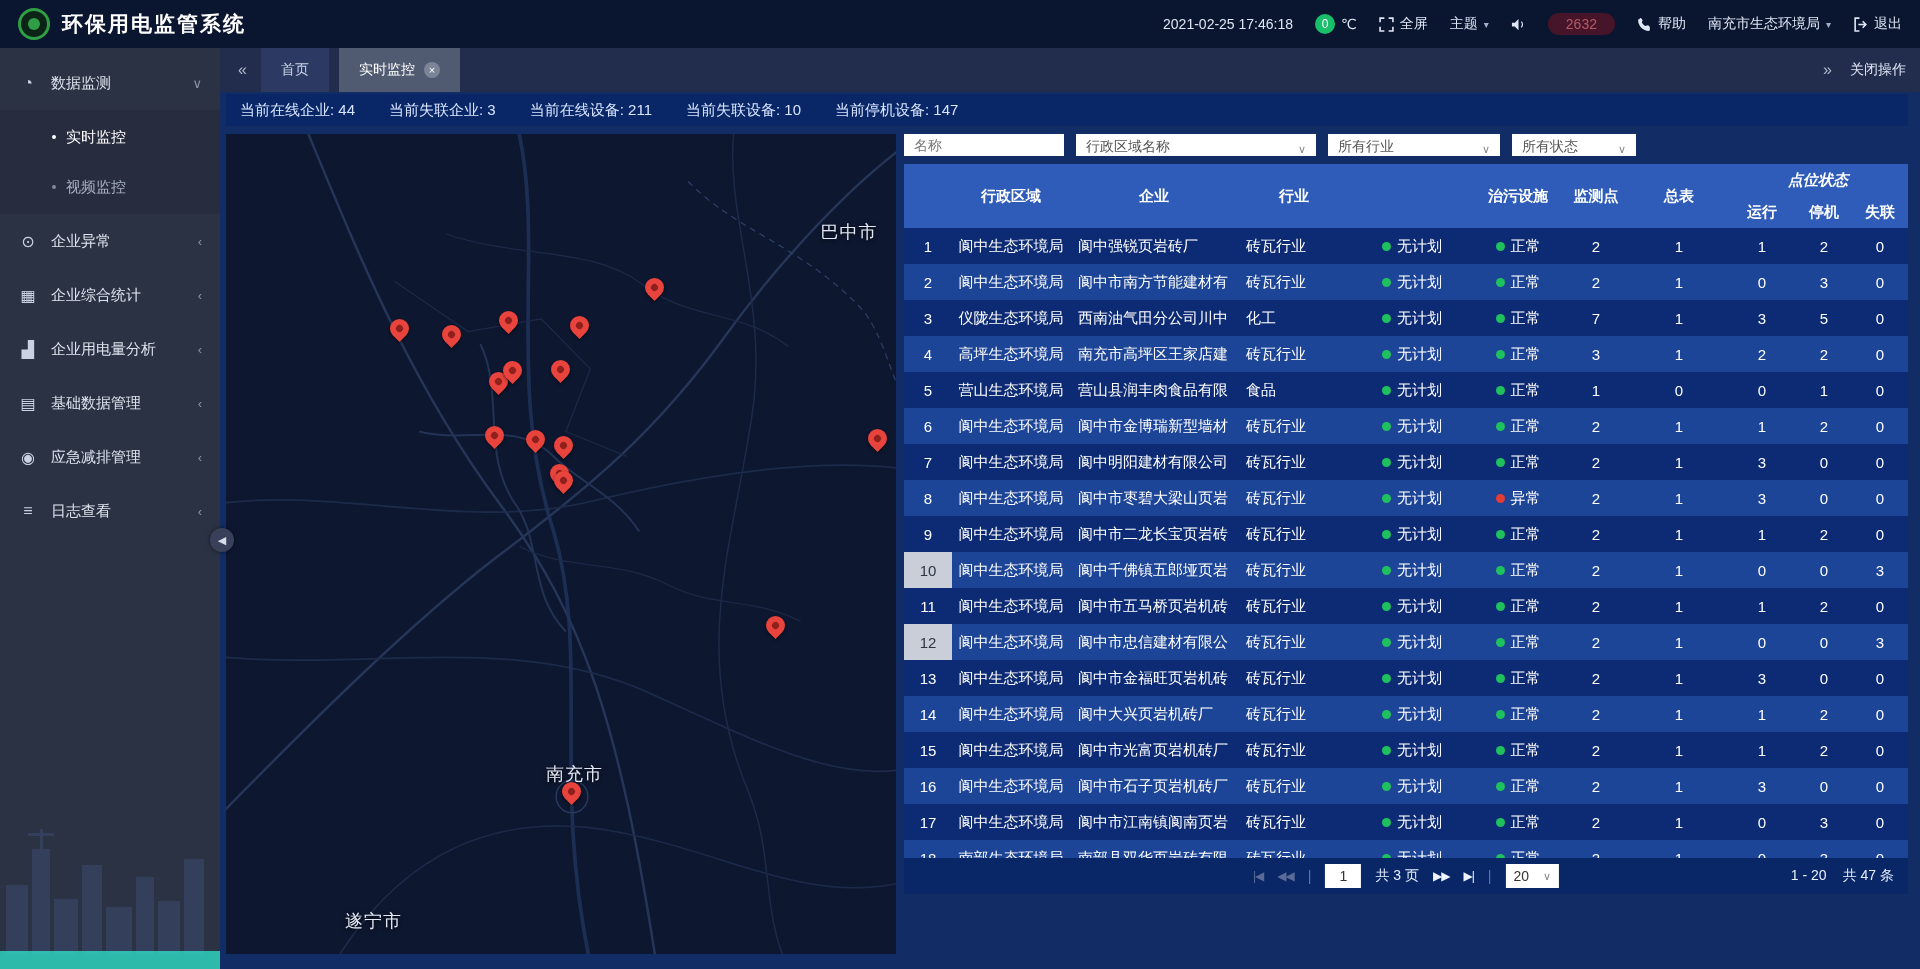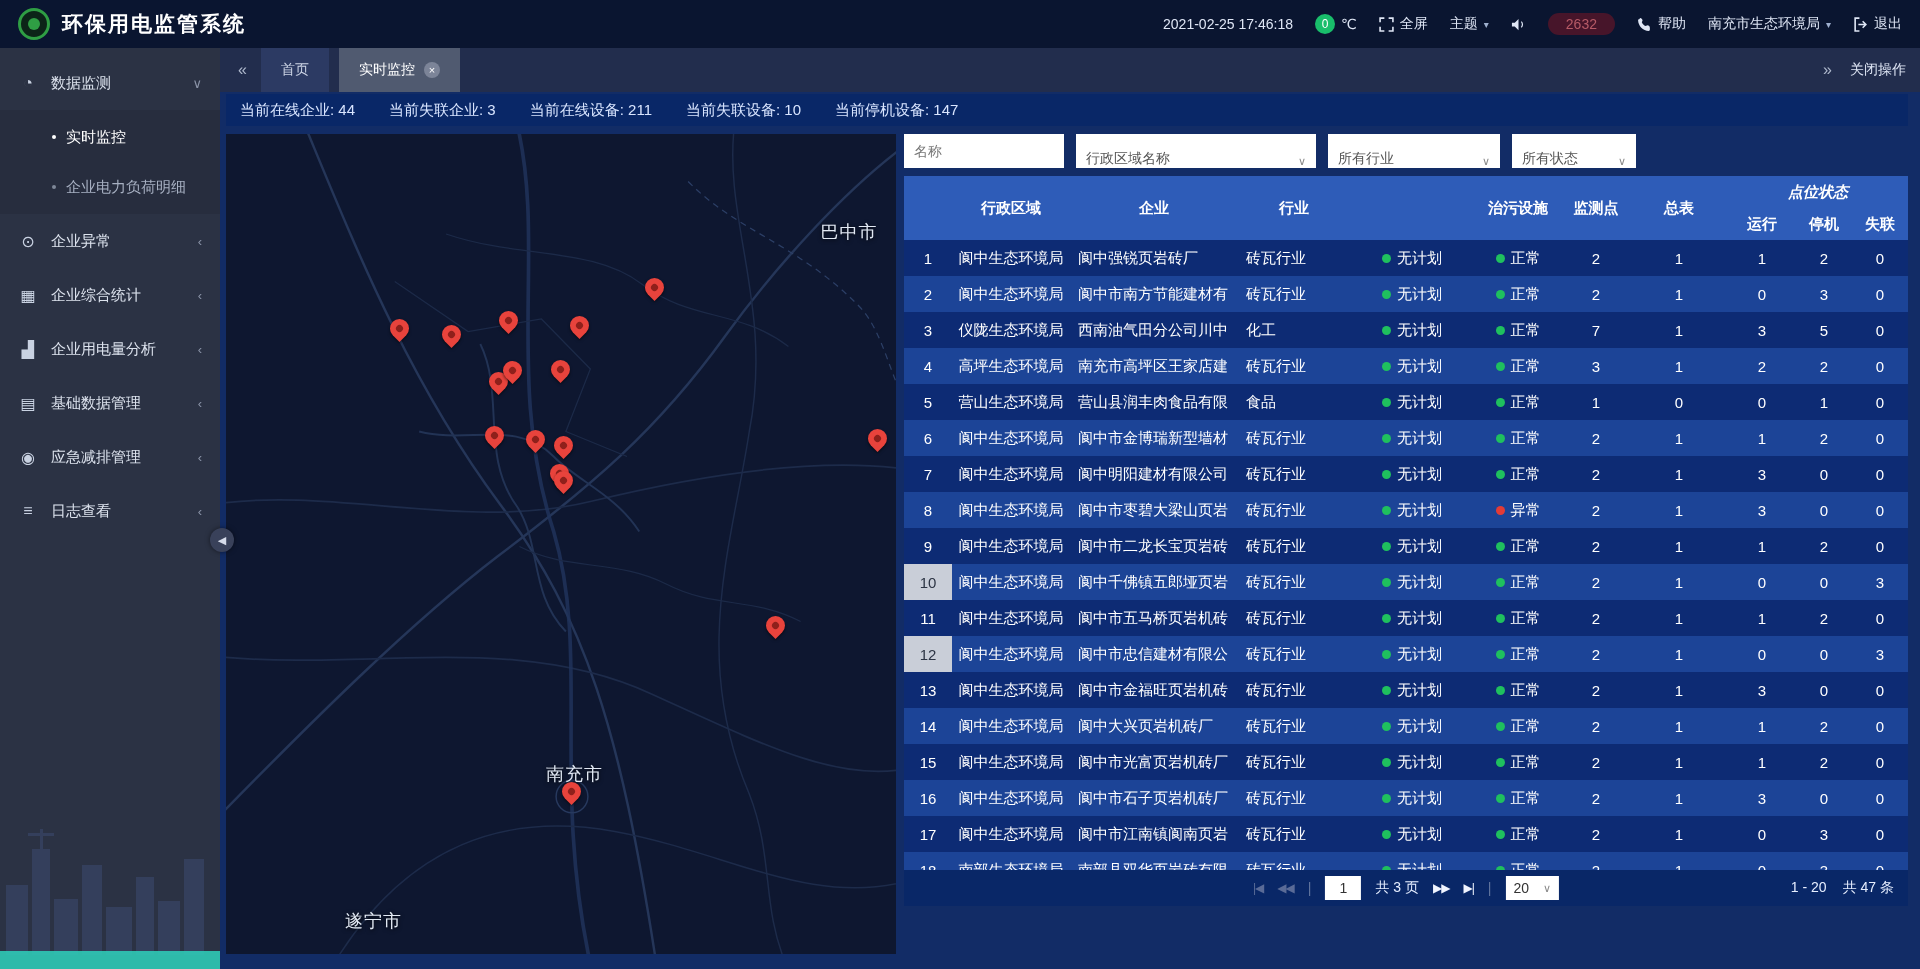--- a/index.html
+++ b/index.html
@@ -63,21 +63,21 @@
   .map { width:670px; height:820px; background:#0e1730; position:relative; flex-shrink:0; overflow:hidden; cursor:grab; }
   .map svg.roads { position:absolute; inset:0; width:100%; height:100%; }
   .city { position:absolute; transform:translate(-50%,-50%); font-size:18px; color:#e2e9f4; letter-spacing:1px;
           text-shadow:0 1px 4px rgba(0,0,0,.85); white-space:nowrap;font-family:Liberation Serif, serif; }
   .pin { position:absolute; width:19px; height:19px; margin:-21px 0 0 -10px; background:#e8433c;
          border-radius:50% 50% 50% 0; transform:rotate(-45deg); box-shadow:-1px 1px 3px rgba(0,0,0,.55); cursor:pointer; }
   .pin::after { content:""; position:absolute; left:6px; top:6px; width:7px; height:7px; border-radius:50%; background:#8f201b; }
 
   
   .panel { flex:1; display:flex; flex-direction:column; min-width:0; }
-  .filters { display:flex; gap:12px; height:34px; margin-bottom:8px; flex-shrink:0; }
+  .filters { display:flex; gap:12px; height:22px; margin-bottom:8px; flex-shrink:0; }
   .f-input { width:160px; background:#fff; border:none; padding:0 10px; font-size:14px; color:#444; outline:none; }
   .f-input::placeholder { color:#777; }
   .f-select { background:#fff; color:#555; font-size:14px; display:flex; align-items:flex-end; justify-content:space-between;
               padding:0 10px; cursor:pointer; }
   .w-region { width:240px; } .w-industry { width:172px; } .w-status { width:124px; }
   .sel-chev { color:#888; font-size:11px; margin-left:8px; }
 
   .tgrid { display:grid; grid-template-columns:48px 118px 168px 112px 124px 88px 68px 98px 68px 56px 1fr; }
   .thead { grid-template-rows:32px 32px; background:#2e5cb8; font-size:15px; font-weight:700; flex-shrink:0; }
   .th { display:flex; align-items:center; justify-content:center; white-space:nowrap; }
@@ -164,21 +164,21 @@
           <span class="slabel">数据监测</span>
           <span class="chev">∨</span>
         </div>
         <div class="ssub">
           <div class="sitem active">
             <span class="bdot"></span>
             <span>实时监控</span>
           </div>
           <div class="sitem">
             <span class="bdot"></span>
-            <span>企业电力负荷明细</span>
+            <span>视频监控</span>
           </div>
         </div>
         <div class="sgroup">
           <span class="sicon">⊙</span>
           <span class="slabel">企业异常</span>
           <span class="chev">‹</span>
         </div>
         <div class="sgroup">
           <span class="sicon">▦</span>
           <span class="slabel">企业综合统计</span>

